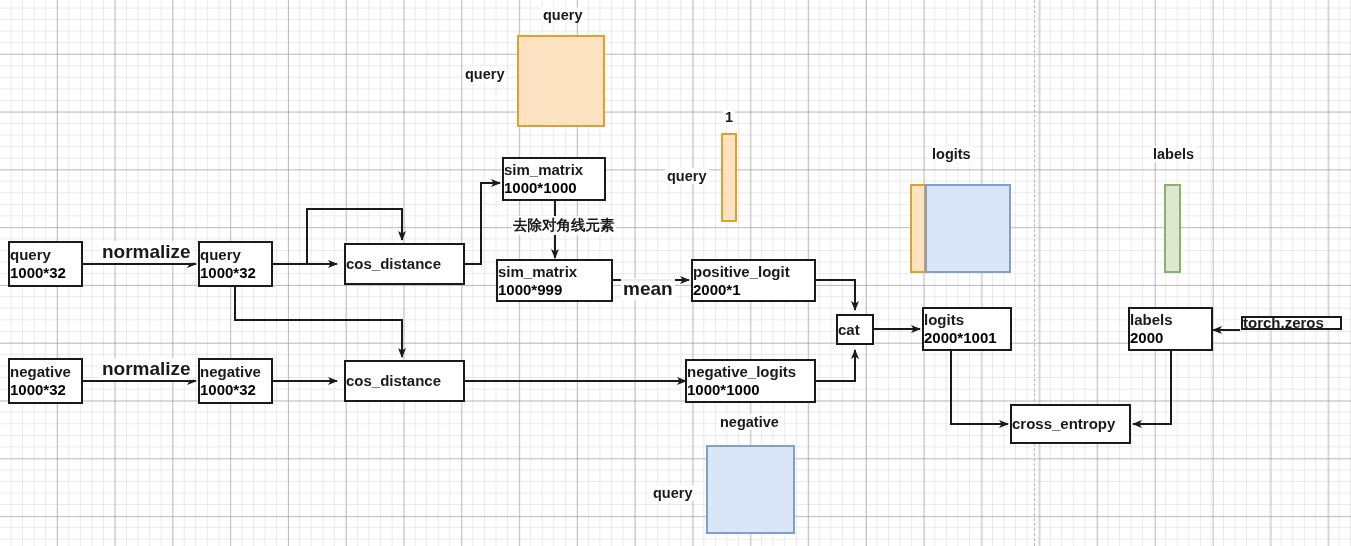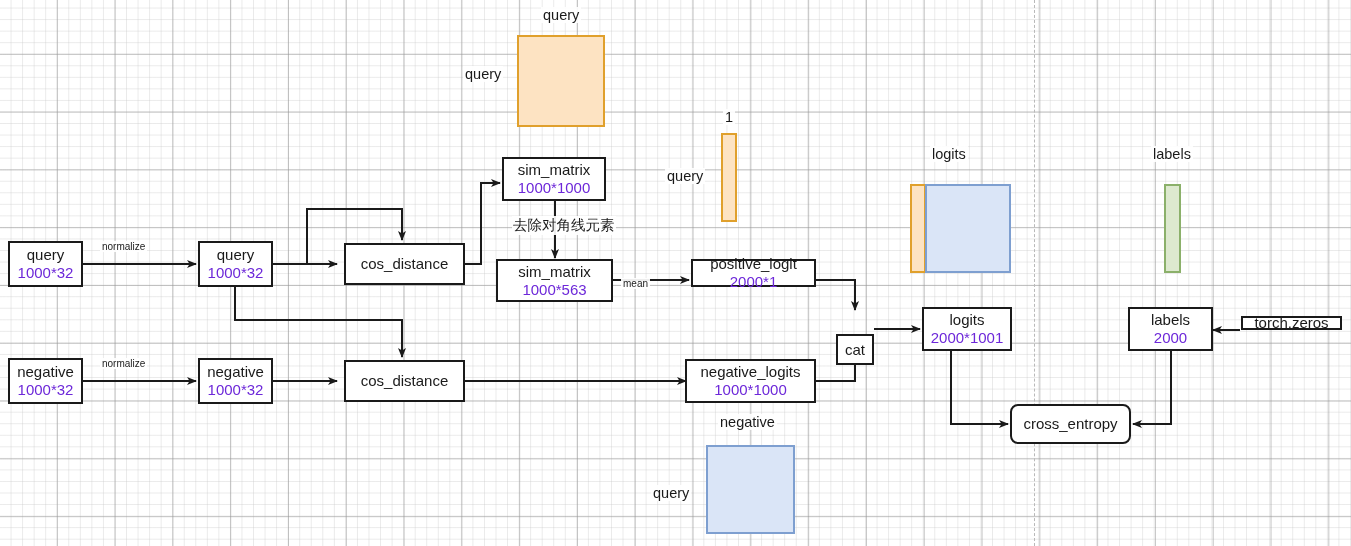--- a/index.html
+++ b/index.html
@@ -13,38 +13,39 @@
       linear-gradient(to bottom, rgba(150,150,150,0.55) 1px, transparent 1px),
       linear-gradient(to right, rgba(200,200,200,0.38) 1px, transparent 1px),
       linear-gradient(to bottom, rgba(200,200,200,0.38) 1px, transparent 1px);
     background-size:
       57.8px 57.8px,
       57.8px 57.8px,
       11.56px 11.56px,
       11.56px 11.56px;
     background-position: -1px -4px, -1px -4px, -1px -4px, -1px -4px;
     font-family:"Liberation Sans", sans-serif;
+    font-weight:bold;
   }
   svg#wires{position:absolute;left:0;top:0;width:1351px;height:546px;pointer-events:none;}
   .node{
     position:absolute;
     box-sizing:border-box;
     border:2px solid #1a1a1a;
     background:#ffffff;
     display:flex;flex-direction:column;
-    align-items:center;justify-content:center;
+    align-items:flex-start;justify-content:center;
     font-size:15px;color:#1a1a1a;
     line-height:1.18;
     white-space:nowrap;
     z-index:3;
   }
-  .node .l2{color:#6d28d9;}
+  .node .l2{color:#000000;}
   .flabel{
     position:absolute;
-    font-size:10px;color:#1a1a1a;
+    font-size:19px;color:#1a1a1a;
     background:rgba(255,255,255,0.92);
     padding:0 2px;white-space:nowrap;z-index:4;
   }
   .cnlabel{
     position:absolute;
     font-size:14.5px;color:#1a1a1a;
     font-family:"DejaVu Sans", sans-serif;
     background:rgba(255,255,255,0.92);
     padding:0 1px;white-space:nowrap;z-index:4;
   }
@@ -153,24 +154,24 @@
     <span class="l1">cos_distance</span>
   </div>
 
   <div class="node" style="left:502px;top:157px;width:104px;height:44px;">
     <span class="l1">sim_matrix</span>
     <span class="l2">1000*1000</span>
   </div>
 
   <div class="node" style="left:496px;top:259px;width:117px;height:43px;">
     <span class="l1">sim_matrix</span>
-    <span class="l2">1000*563</span>
-  </div>
-
-  <div class="node" style="left:691px;top:259px;width:125px;height:28px;">
+    <span class="l2">1000*999</span>
+  </div>
+
+  <div class="node" style="left:691px;top:259px;width:125px;height:43px;">
     <span class="l1">positive_logit</span>
     <span class="l2">2000*1</span>
   </div>
 
   <div class="node" style="left:8px;top:358px;width:75px;height:46px;">
     <span class="l1">negative</span>
     <span class="l2">1000*32</span>
   </div>
 
   <div class="node" style="left:198px;top:358px;width:75px;height:46px;">
@@ -180,35 +181,35 @@
 
   <div class="node" style="left:344px;top:360px;width:121px;height:42px;">
     <span class="l1">cos_distance</span>
   </div>
 
   <div class="node" style="left:685px;top:359px;width:131px;height:44px;">
     <span class="l1">negative_logits</span>
     <span class="l2">1000*1000</span>
   </div>
 
-  <div class="node" style="left:836px;top:314px;width:38px;height:31px;margin-top:20px;">
+  <div class="node" style="left:836px;top:314px;width:38px;height:31px;">
     <span class="l1">cat</span>
   </div>
 
   <div class="node" style="left:922px;top:307px;width:90px;height:44px;">
     <span class="l1">logits</span>
     <span class="l2">2000*1001</span>
   </div>
 
   <div class="node" style="left:1128px;top:307px;width:85px;height:44px;">
     <span class="l1">labels</span>
     <span class="l2">2000</span>
   </div>
 
   <div class="node" style="left:1241px;top:316px;width:101px;height:14px;">
     <span class="l1">torch.zeros</span>
   </div>
 
-  <div class="node" style="left:1010px;top:404px;width:121px;height:40px;border-radius:8px;">
+  <div class="node" style="left:1010px;top:404px;width:121px;height:40px;">
     <span class="l1">cross_entropy</span>
   </div>
 
 </div>
 
 </body></html>

